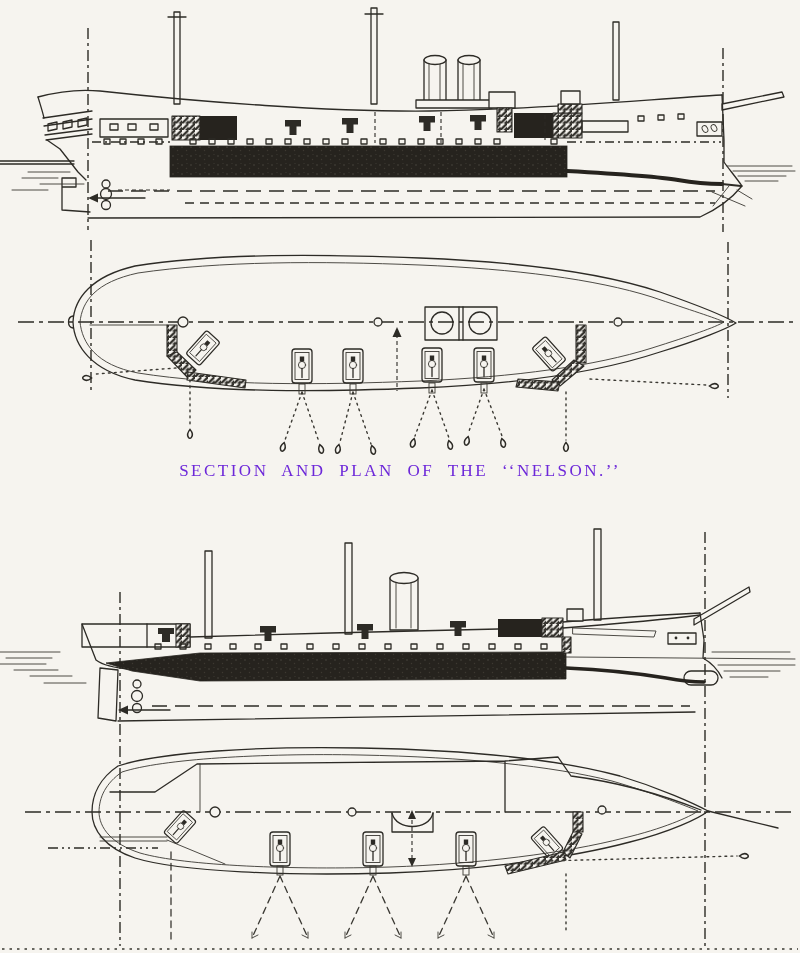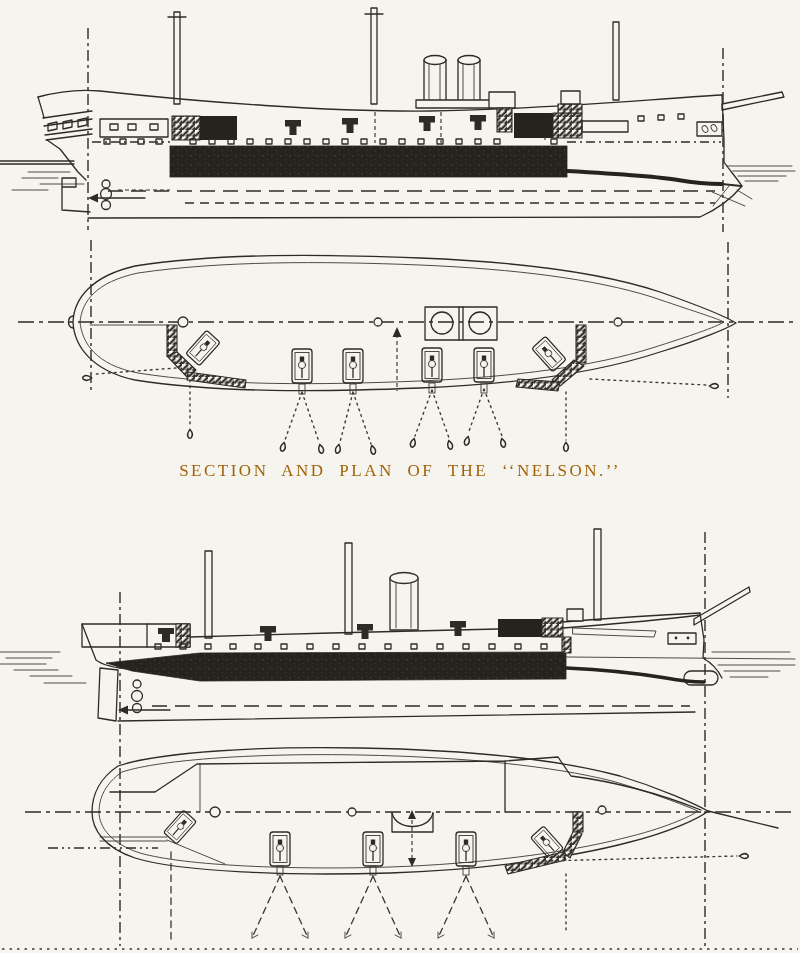--- a/index.html
+++ b/index.html
@@ -17,21 +17,21 @@
   .vref{fill:none;stroke:#2d2b26;stroke-width:1.4;stroke-dasharray:11 4 3 4;}
   .cline{fill:none;stroke:#2d2b26;stroke-width:1.4;stroke-dasharray:16 5 4 5;}
   .kdash{fill:none;stroke:#2d2b26;stroke-width:1.5;stroke-dasharray:15 8;}
   .kdash2{fill:none;stroke:#2d2b26;stroke-width:1.3;stroke-dasharray:9 6;}
   .sdash{fill:none;stroke:#2d2b26;stroke-width:1.1;stroke-dasharray:4 3;}
   .varc{fill:none;stroke:#3a3832;stroke-width:1.3;stroke-dasharray:6.5 5;stroke-linecap:round;}
   .fill{fill:#2d2b26;stroke:none;}
   .drop{fill:none;stroke:#2d2b26;stroke-width:1.5;}
   .caption{position:absolute;left:0;right:0;top:461px;text-align:center;
     font-family:"Liberation Serif","DejaVu Serif",serif;font-size:17px;
-    letter-spacing:2.5px;word-spacing:7px;color:#a16207;}
+    letter-spacing:2.5px;word-spacing:7px;color:#6d28d9;}
 </style>
 </head>
 <body>
 
 <div class="page">
 <svg width="800" height="953" viewBox="0 0 800 953">
 <defs>
   <pattern id="hatchBold" width="6.5" height="6.5" patternUnits="userSpaceOnUse">
     <rect width="6.5" height="6.5" fill="#f6f4ef"></rect>
     <path d="M-1,7.5 L7.5,-1 M2,9 L9,2" stroke="#2d2b26" stroke-width="2.2"></path>

